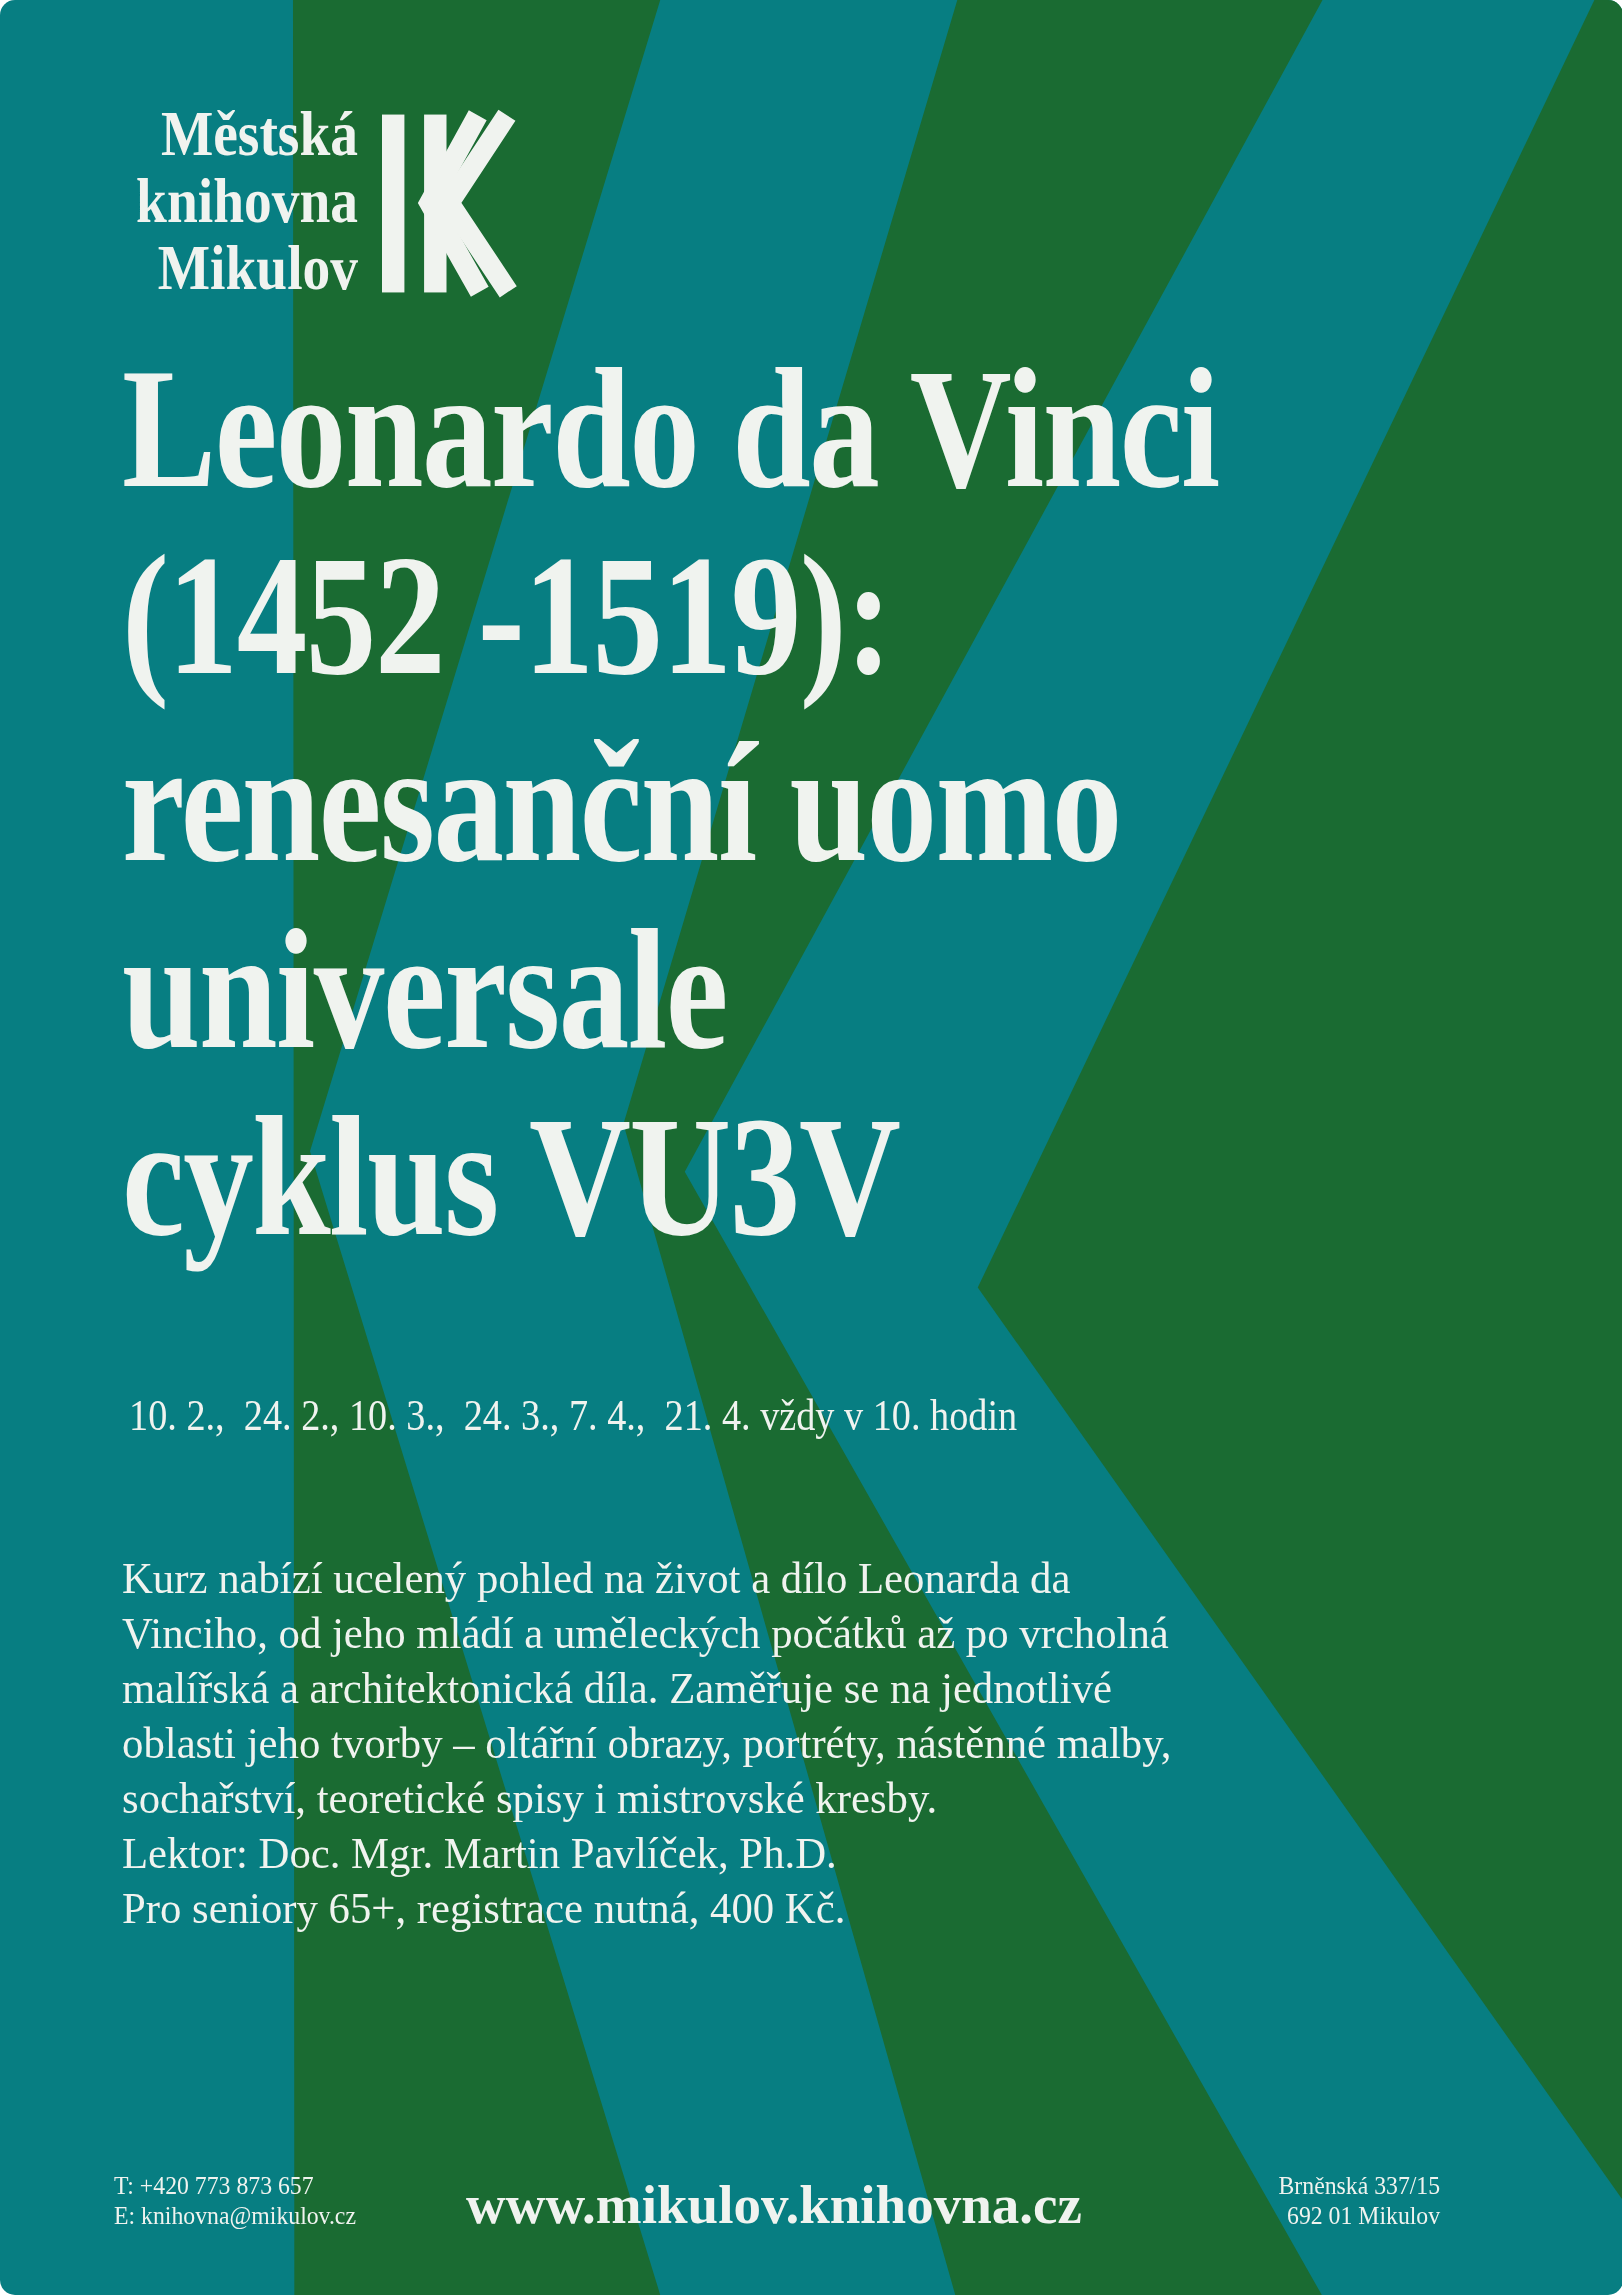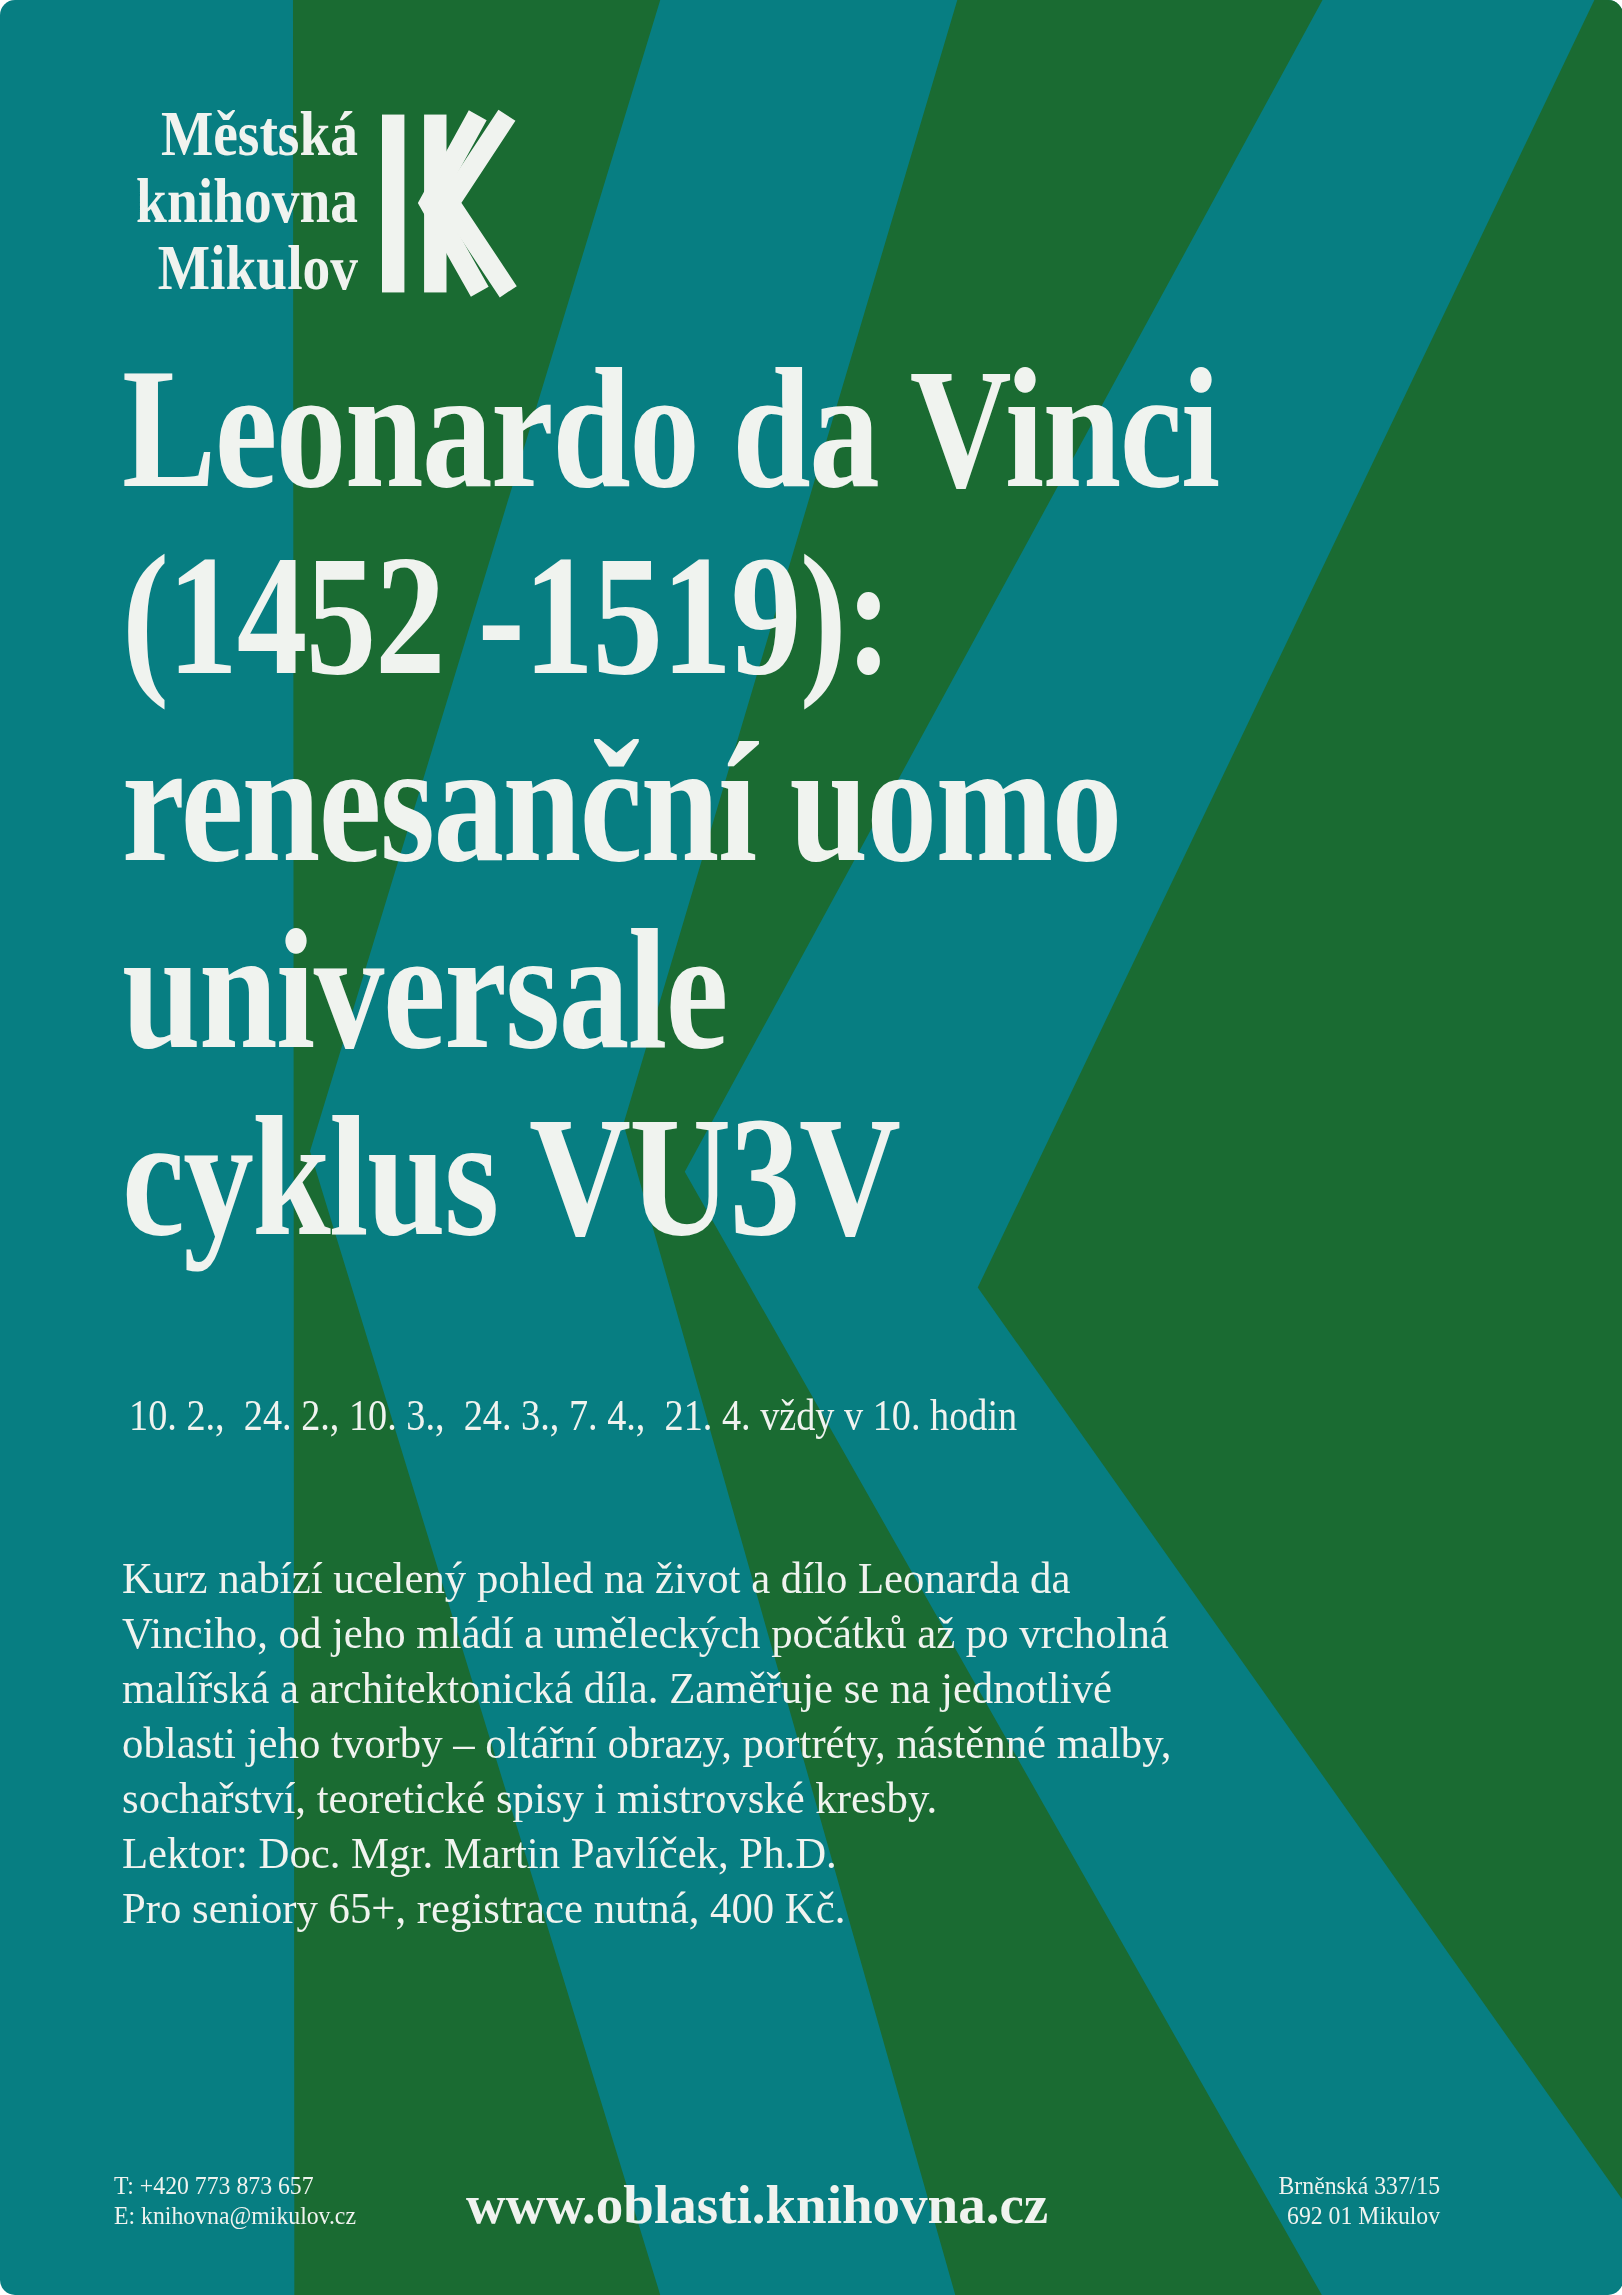--- a/index.html
+++ b/index.html
@@ -116,21 +116,21 @@
     <div>sochařství, teoretické spisy i mistrovské kresby.</div>
     <div>Lektor: Doc. Mgr. Martin Pavlíček, Ph.D.</div>
     <div>Pro seniory 65+, registrace nutná, 400 Kč.</div>
   </div>
 
   <div class="txt footer-contact">
     <div>T: +420 773 873 657</div>
     <div>E: knihovna@mikulov.cz</div>
   </div>
 
-  <div class="txt footer-web">www.oblasti.knihovna.cz</div>
+  <div class="txt footer-web">www.mikulov.knihovna.cz</div>
 
   <div class="txt footer-address">
     <div>Brněnská 337/15</div>
     <div>692 01 Mikulov</div>
   </div>
 
 </div>
 
 
 </body></html>

